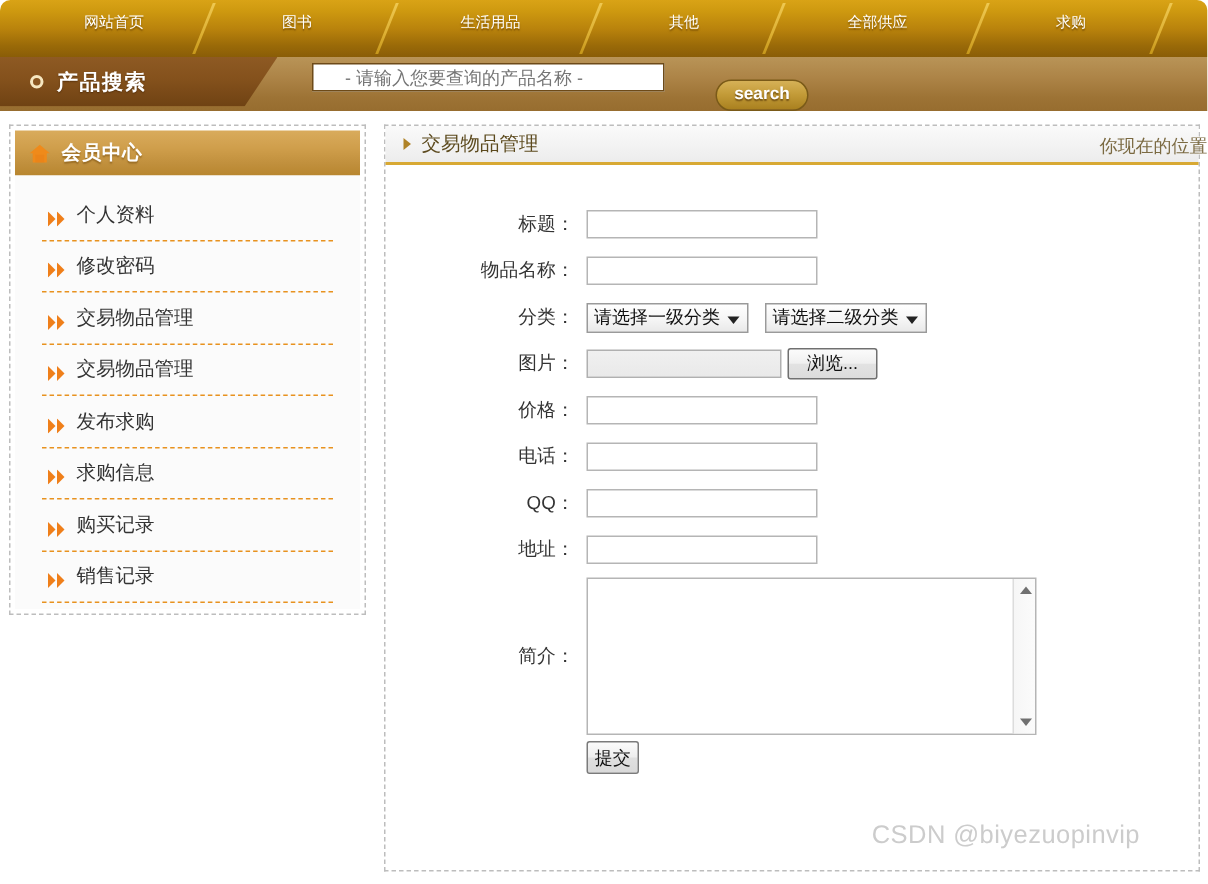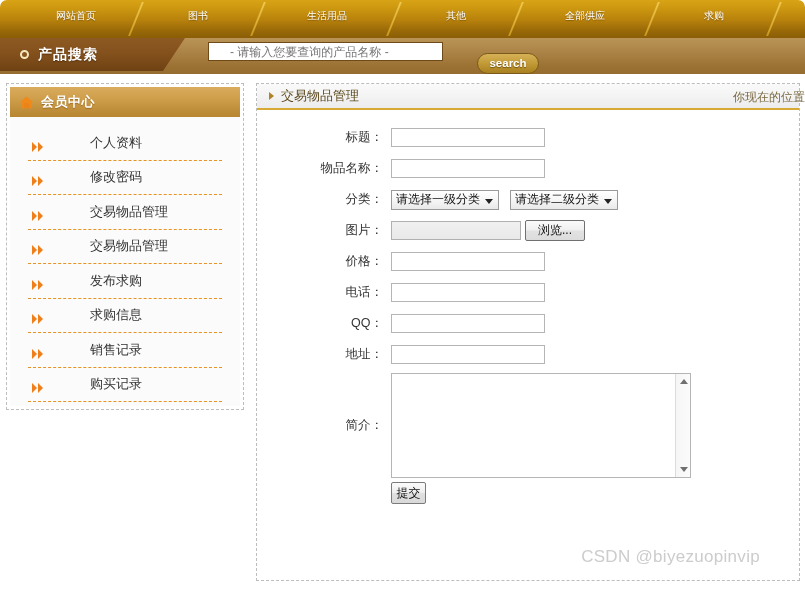--- a/index.html
+++ b/index.html
@@ -152,21 +152,20 @@
     background: #fbfbfb;
     height: 289px;
   }
   .menu-item {
     position: relative;
     height: 34.5px;
     display: flex;
     align-items: center;
     border-bottom: 1px dashed #e8921f;
     cursor: pointer;
-    gap: 39px;
   }
   .menu-item .chev {
     flex: 0 0 auto;
     width: 13px; height: 10px;
     margin-left: 4px;
     margin-right: 6px;
   }
   .menu-item .mi-label {
     font-size: 13px;
     color: #333333;
@@ -207,21 +206,21 @@
   #breadcrumb {
     position: absolute;
     right: -6px; top: 5px;
     font-size: 12px;
     color: #7b6a42;
     white-space: nowrap;
   }
 
   
   #form {
-    padding-top: 12px;
+    padding-top: 24px;
   }
   .frow {
     display: flex;
     align-items: center;
     height: 31px;
   }
   .flabel {
     width: 134px;
     text-align: right;
     padding-right: 8px;
@@ -433,30 +432,30 @@
         </span>
         <span class="mi-label">求购信息</span>
       </div>
       <div class="menu-item">
         <span class="chev">
           <svg width="13" height="10" viewBox="0 0 13 10">
               <path d="M0 0 L5 5 L0 10 Z" fill="#ef7f1a"></path>
               <path d="M6 0 L11 5 L6 10 Z" fill="#ef7f1a"></path>
             </svg>
         </span>
+        <span class="mi-label">购买记录</span>
+      </div>
+      <div class="menu-item">
+        <span class="chev">
+          <svg width="13" height="10" viewBox="0 0 13 10">
+              <path d="M0 0 L5 5 L0 10 Z" fill="#ef7f1a"></path>
+              <path d="M6 0 L11 5 L6 10 Z" fill="#ef7f1a"></path>
+            </svg>
+        </span>
         <span class="mi-label">销售记录</span>
-      </div>
-      <div class="menu-item">
-        <span class="chev">
-          <svg width="13" height="10" viewBox="0 0 13 10">
-              <path d="M0 0 L5 5 L0 10 Z" fill="#ef7f1a"></path>
-              <path d="M6 0 L11 5 L6 10 Z" fill="#ef7f1a"></path>
-            </svg>
-        </span>
-        <span class="mi-label">购买记录</span>
       </div>
     </div>
   </div>
 
   <div id="content">
     <div id="content-header">
       <span class="tri"></span>
       <span id="content-title">交易物品管理</span>
       <span id="breadcrumb">你现在的位置</span>
     </div>

